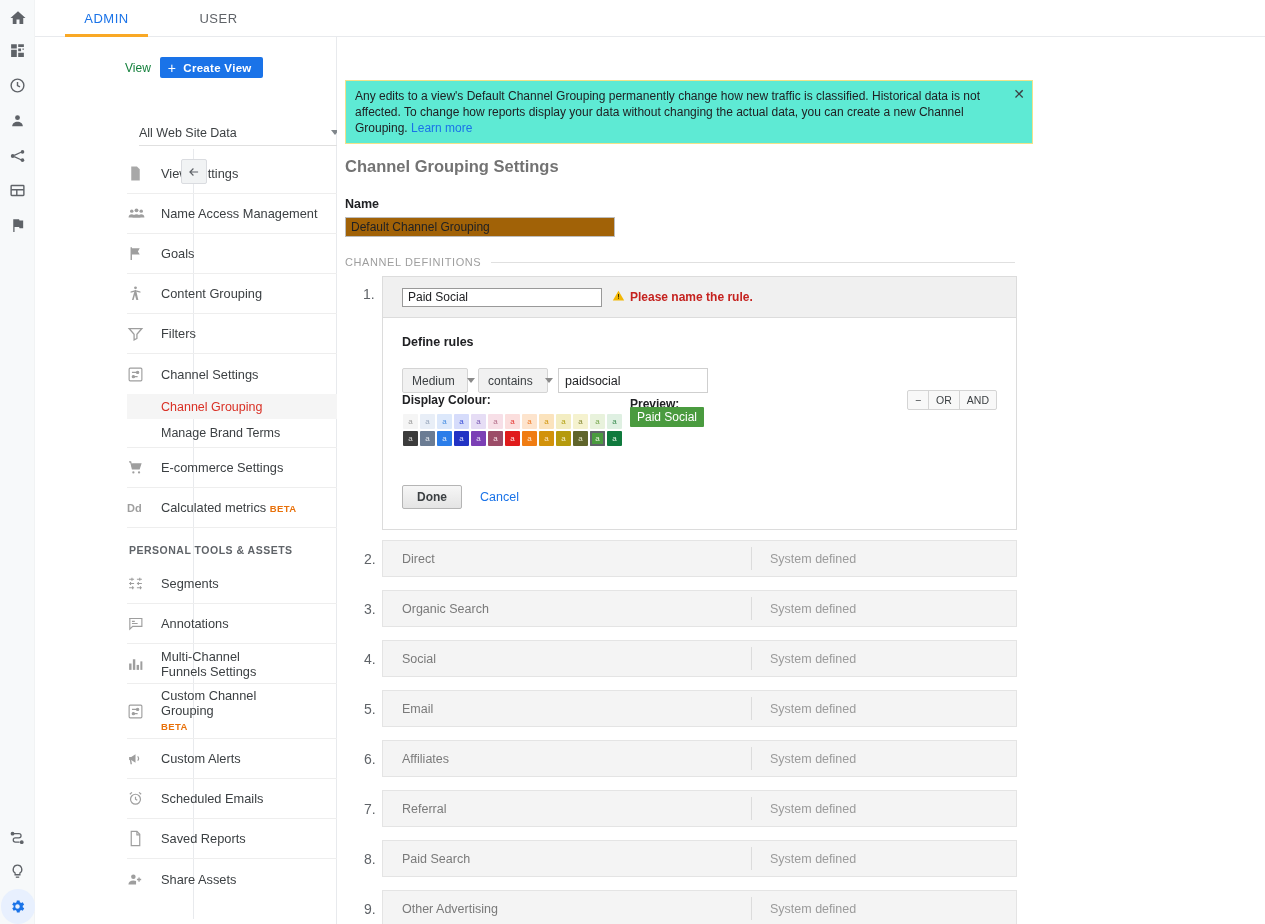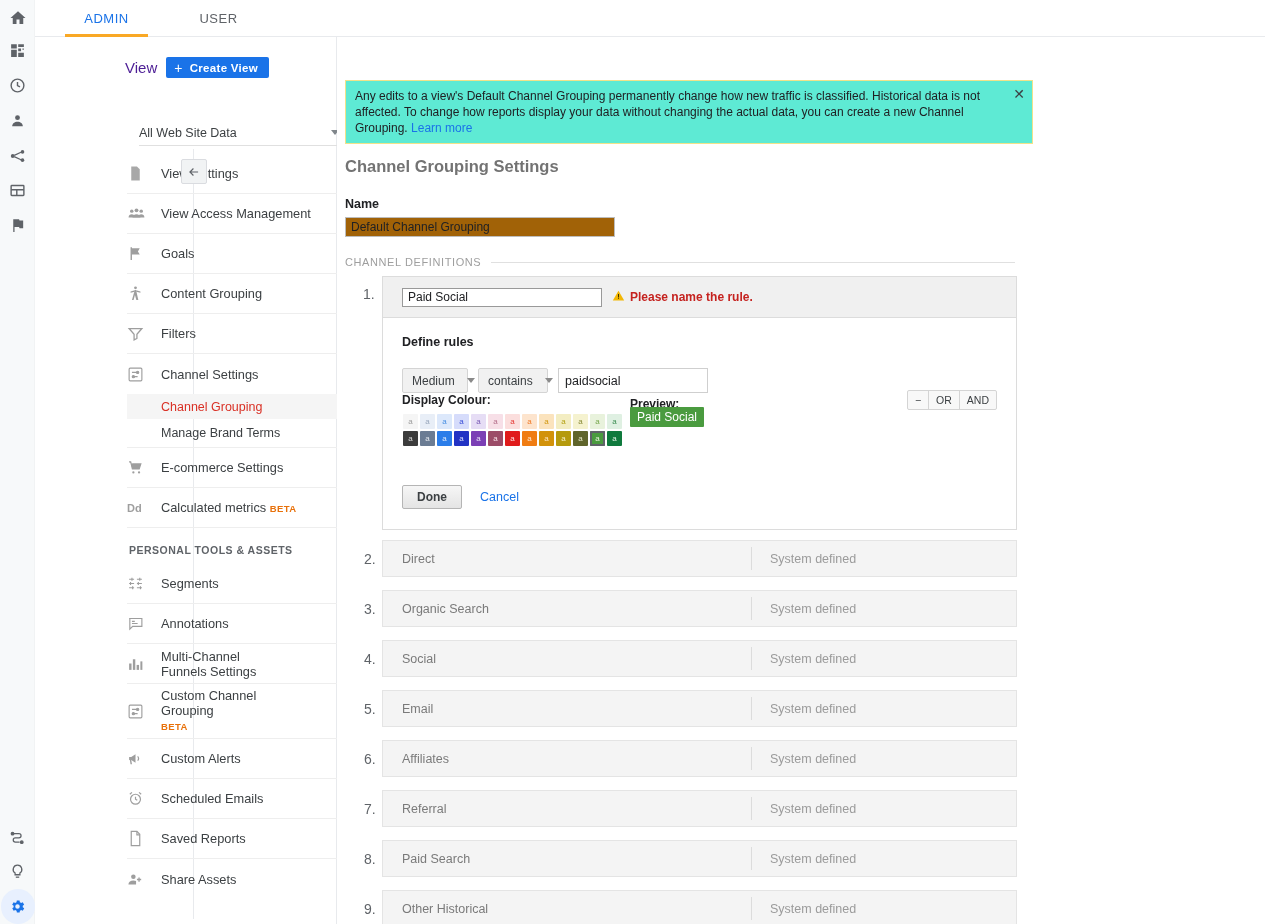--- a/index.html
+++ b/index.html
@@ -49,21 +49,21 @@
 
   
   .navpanel {
     position: absolute; left: 97px; top: 37px; width: 240px; height: 887px;
     background: #fff; border-right: 1px solid #e8eaed;
   }
   .view-row {
     position: absolute; left: 28px; top: 20px;
     display: flex; align-items: center; gap: 9px;
   }
-  .view-label { font-size: 15px; color: #4c1d95; }
+  .view-label { font-size: 12px; color: #15803d; }
   .create-view-btn {
     display: flex; align-items: center; gap: 7px;
     background: #1a73e8; color: #fff; border: none; border-radius: 2px;
     height: 21px; padding: 0 11px 0 8px;
     font-size: 11.5px; font-weight: bold; letter-spacing: .3px;
     font-family: "Liberation Sans", sans-serif; cursor: pointer;
   }
   .plus-ico { font-size: 14px; font-weight: normal; line-height: 1; }
 
   .view-select {
@@ -343,21 +343,21 @@
 
       <div class="nav-item">
         <span class="nav-ico">
           <svg width="19" height="19" viewBox="0 0 24 24" fill="#9e9e9e">
               <circle cx="6" cy="9" r="2.2"></circle>
               <circle cx="12" cy="8" r="2.4"></circle>
               <circle cx="18" cy="9" r="2.2"></circle>
               <path d="M2 17c0-2.4 1.8-4 4-4s4 1.6 4 4zM14 17c0-2.4 1.8-4 4-4s4 1.6 4 4zM7 17.5c0-2.8 2.2-4.6 5-4.6s5 1.8 5 4.6z"></path>
             </svg>
         </span>
-        <span class="nav-text">View Access Management</span>
+        <span class="nav-text">Name Access Management</span>
       </div>
 
       <div class="nav-item">
         <span class="nav-ico">
           <svg width="17" height="17" viewBox="0 0 24 24" fill="#9e9e9e">
               <path d="M5 3v18h2v-7.5h11L15.4 9 18 4.5H7V3z"></path>
             </svg>
         </span>
         <span class="nav-text">Goals</span>
       </div>
@@ -649,19 +649,19 @@
           <span class="def-sys">System defined</span>
         </div>
         <div class="def-row" style="top: 803px;">
           <span class="num">8.</span>
           <span class="def-name">Paid Search</span>
           <span class="def-sep"></span>
           <span class="def-sys">System defined</span>
         </div>
         <div class="def-row" style="top: 853px;">
           <span class="num">9.</span>
-          <span class="def-name">Other Historical</span>
+          <span class="def-name">Other Advertising</span>
           <span class="def-sep"></span>
           <span class="def-sys">System defined</span>
         </div>
       </div>
   </div>
 </div>
 
 </body></html>

